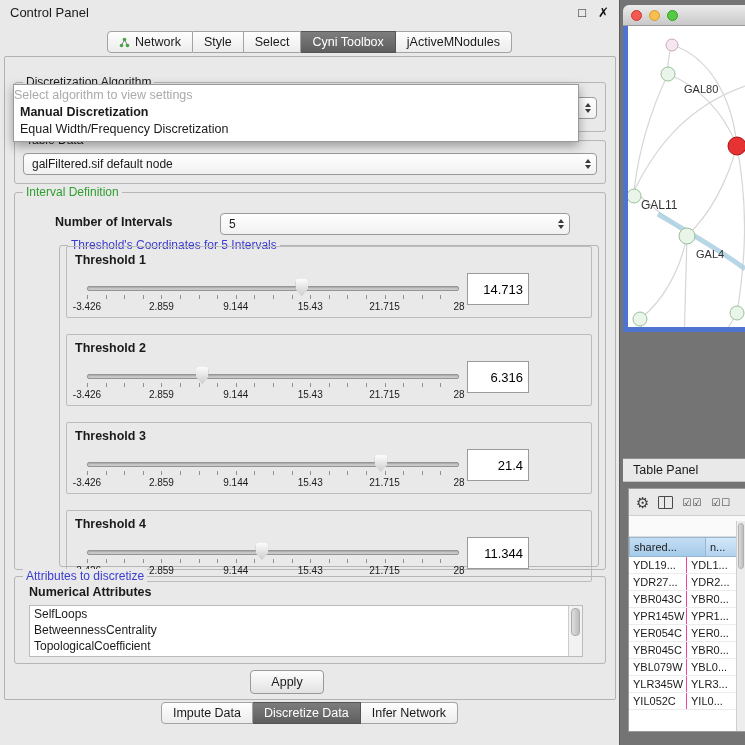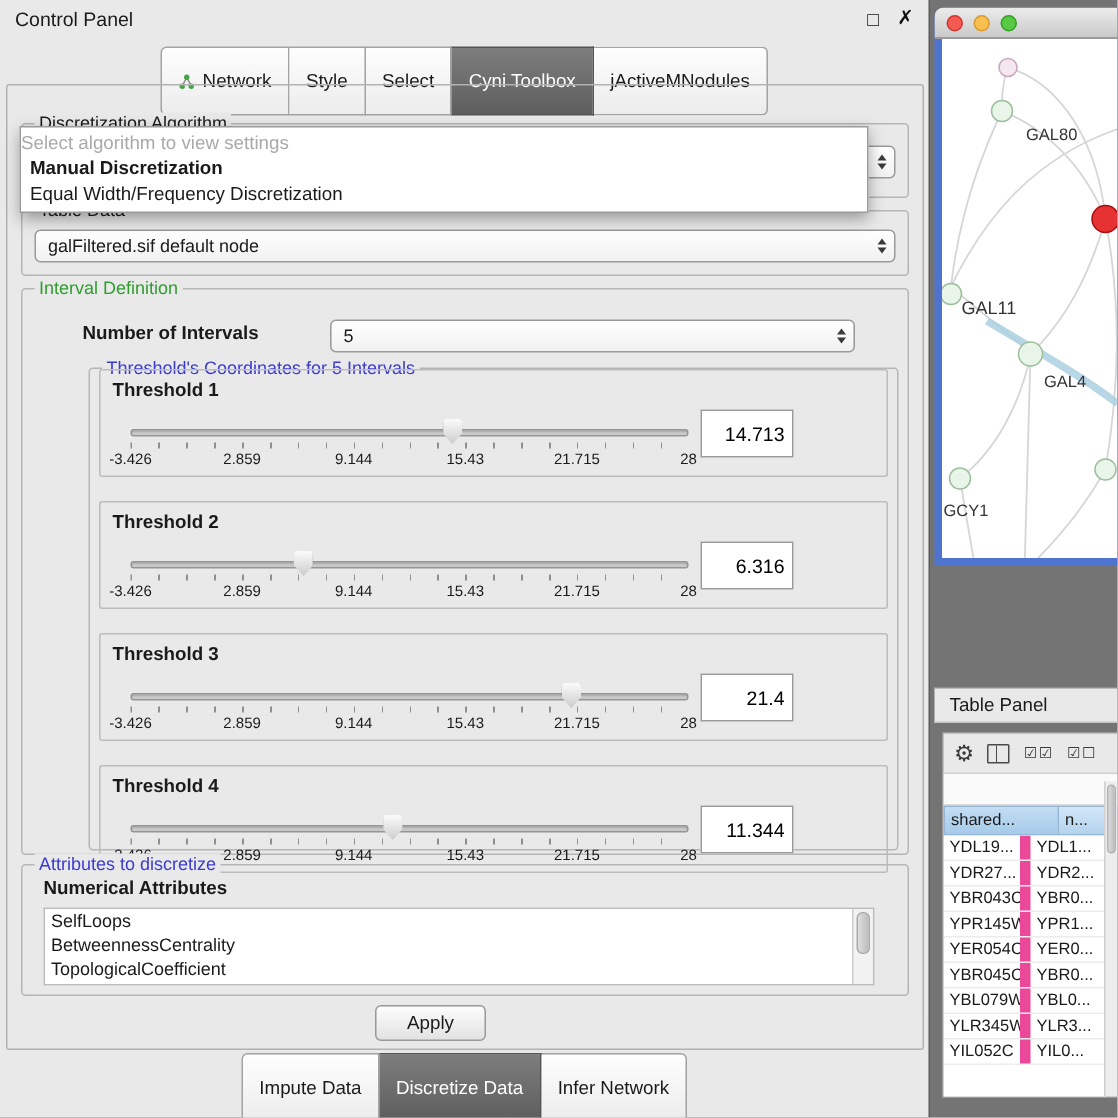--- a/index.html
+++ b/index.html
@@ -8,21 +8,21 @@
 
   
   .cp{position:absolute;left:0;top:0;width:619px;height:745px;background:#e9e9e9;border-right:1px solid #5a5a5a}
   .cp-titlebar{position:absolute;left:0;top:0;right:0;height:24px;display:flex;align-items:center;padding:0 10px;font-size:13px}
   .cp-title{flex:1}
   .winbtn{font-size:13px;color:#111;margin-left:12px;font-weight:bold;cursor:default}
 
   .tabbar{position:absolute;left:0;right:0;display:flex;justify-content:center}
   .tabbar.top{top:31px}
   .tabbar.bottom{top:702px}
-  .tab{display:flex;align-items:center;gap:5px;padding:15px 11px;font-size:12.5px;
+  .tab{display:flex;align-items:center;gap:5px;padding:3px 11px;font-size:12.5px;
        background:linear-gradient(#fefefe,#ececec);border:1px solid #a3a3a3;border-left:none;color:#1a1a1a;white-space:nowrap}
   .tab:first-child{border-left:1px solid #a3a3a3;border-radius:4px 0 0 4px}
   .tab:last-child{border-radius:0 4px 4px 0}
   .tab.sel{background:linear-gradient(#7d7d7d,#5e5e5e);color:#fff;border-color:#555}
 
   .cp-content{position:absolute;left:4px;top:56px;width:610px;height:642px;border:1px solid #b2b2b2;border-radius:2px}
 
   .group{position:absolute;border:1px solid #b6b6b6;border-radius:3px}
   .gtitle{position:absolute;top:-8px;left:8px;background:#e9e9e9;padding:0 3px;font-size:12px;white-space:nowrap}
   .green{color:#2f9e2f}.blue{color:#3b3bd0}
@@ -60,21 +60,21 @@
 
   .attr-list{position:absolute;left:14px;top:28px;width:552px;height:50px;background:#fff;border:1px solid #bbb;overflow:hidden}
   .attr-item{font-size:12px;line-height:16px;padding-left:4px;white-space:nowrap}
   .attr-scroll{position:absolute;right:0;top:0;bottom:0;width:13px;background:#f2f2f2;border-left:1px solid #ccc}
   .attr-thumb{position:absolute;left:2px;right:2px;top:2px;height:26px;background:linear-gradient(90deg,#dedede,#bdbdbd);border:1px solid #aaa;border-radius:4px}
 
   .btn{position:absolute;left:250px;top:670px;width:72px;height:22px;border:1px solid #999;border-radius:4px;
        background:linear-gradient(#fdfdfd,#e2e2e2);font-size:12.5px;display:flex;align-items:center;justify-content:center}
 
   
-  .netwin{position:absolute;left:623px;top:5px;width:122px;height:372px;background:#4f74cf;border-radius:6px 0 0 0;overflow:hidden}
+  .netwin{position:absolute;left:623px;top:5px;width:122px;height:327px;background:#4f74cf;border-radius:6px 0 0 0;overflow:hidden}
   .net-tb{position:absolute;left:0;top:0;right:0;height:21px;background:linear-gradient(#ececec,#c9c9c9);
           border-bottom:1px solid #9a9a9a;display:flex;align-items:center;gap:7px;padding-left:8px;box-sizing:border-box}
   .tl{width:11px;height:11px;border-radius:50%;box-sizing:border-box}
   .tl.red{background:#f25a52;border:1px solid #d0342c}
   .tl.yellow{background:#f6bf4f;border:1px solid #d99a27}
   .tl.green{background:#58c945;border:1px solid #31a020}
   .net-canvas{position:absolute;left:5px;top:21px;right:0;bottom:5px;background:#fff;overflow:hidden}
 
   
   .tp-header{position:absolute;left:623px;top:458px;width:122px;height:24px;background:#e9e9e9;border-top:1px solid #8f8f8f;
@@ -87,21 +87,21 @@
   .checks{font-size:10px;color:#3a3a3a;letter-spacing:1px;white-space:nowrap}
   .tbl-gap{height:20px;background:#fafafa;border-bottom:1px solid #dcdcdc}
   .tbl-head{display:flex;height:20px}
   .th{box-sizing:border-box;background:linear-gradient(#d3e7f8,#b3d3ee);border:1px solid #96b6d4;border-left:none;
       font-size:11px;display:flex;align-items:center;padding-left:4px;overflow:hidden;white-space:nowrap}
   .th.first{border-left:1px solid #96b6d4;width:77px;background:linear-gradient(#c4ddf3,#a5cbea)}
   .th.last{flex:1}
   .tbl-rows{position:relative;margin-right:8px;background:#fff;height:178px;overflow:hidden}
   .tr{display:flex;height:16px;border-bottom:1px solid #ececec}
   .td{box-sizing:border-box;font-size:11px;display:flex;align-items:center;padding-left:4px;white-space:nowrap;overflow:hidden}
-  .td.first{width:58px;border-right:7px solid #ec4899}
+  .td.first{width:58px;border-right:1px solid #ec4899}
   .td.last{flex:1}
   .vscroll{position:absolute;right:0;top:32px;bottom:0;width:8px;background:#ededed;border-left:1px solid #cfcfcf}
   .vthumb{position:absolute;left:1px;right:1px;top:2px;height:44px;background:linear-gradient(90deg,#dcdcdc,#bcbcbc);border:1px solid #b0b0b0;border-radius:3px}
 </style>
 </head>
 <body>
 
 <div class="cp">
 
   <div class="cp-titlebar">

